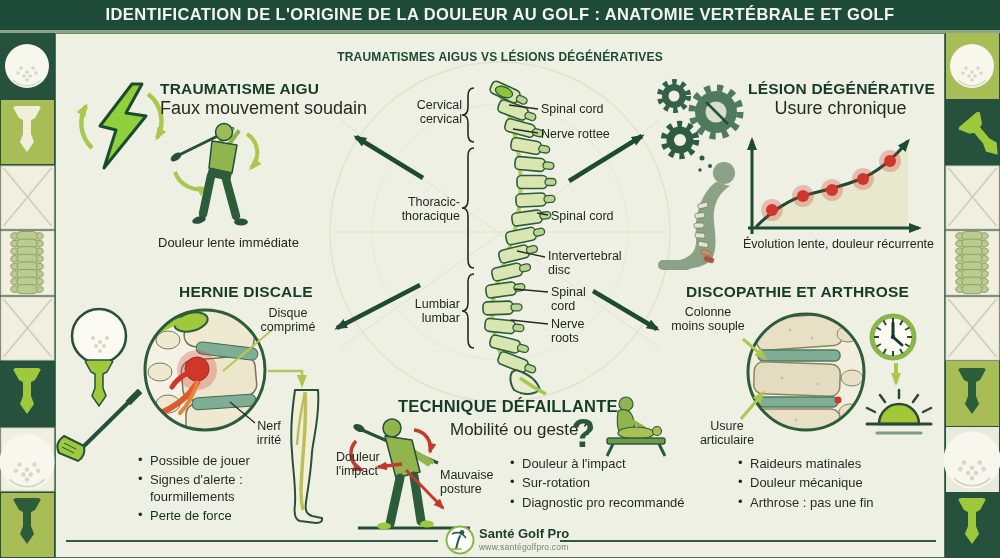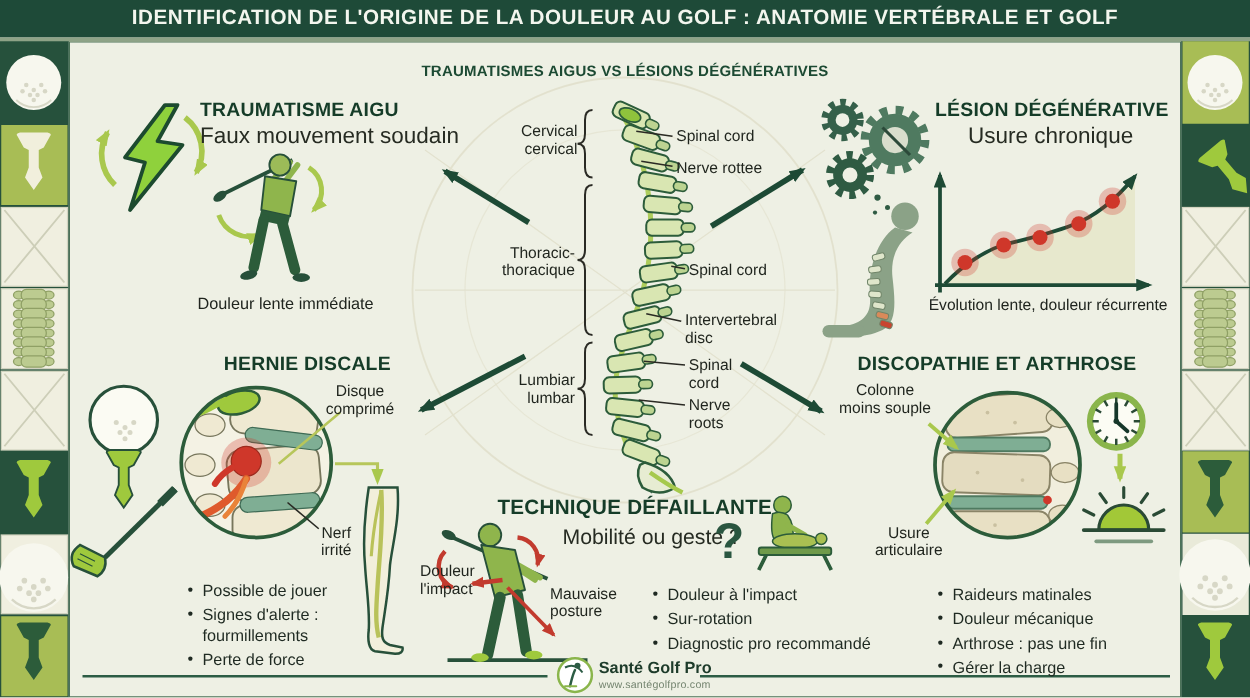--- a/index.html
+++ b/index.html
@@ -7,21 +7,21 @@
   #art{position:absolute;left:0;top:0;}
   .t{position:absolute;line-height:1.12;color:#23281f;}
   .banner-title{top:5px;left:0;right:0;text-align:center;color:#f3f6ee;font-weight:bold;font-size:16.5px;letter-spacing:.4px;white-space:nowrap;}
   .page-sub{top:51px;left:55px;right:55px;text-align:center;font-size:12px;font-weight:bold;color:#1c4a33;letter-spacing:.2px;}
   .ttl{font-weight:bold;color:#153c28;font-size:15.5px;letter-spacing:.2px;white-space:nowrap;}
   .sub{font-size:18px;color:#262b22;}
   .lbl{font-size:12.5px;color:#1f241d;white-space:pre-line;}
   .ralign{text-align:right;}
   .calign{text-align:center;}
   .cap{font-size:13px;color:#20251f;}
-  .blt{margin:12px;padding:0;list-style:none;font-size:13px;color:#1f2a22;}
+  .blt{margin:0;padding:0;list-style:none;font-size:13px;color:#1f2a22;}
   .blt li{position:relative;padding-left:13px;margin-bottom:3px;line-height:1.25;}
   .blt li::before{content:"•";position:absolute;left:1px;top:-1px;color:#1f2a22;}
   .qmark{font-size:40px;font-weight:bold;color:#2a5640;}
   .brand{font-weight:bold;font-size:13px;color:#1d3b2a;}
   .url{font-size:8.5px;color:#74846f;letter-spacing:.2px;}
 </style>
 </head>
 <body>
 
 <div id="stage">
@@ -458,19 +458,18 @@
 
 <div class="t ttl" style="left:686px;top:283px;">DISCOPATHIE ET ARTHROSE</div>
 <div class="t lbl calign" style="left:662px;top:305px;width:92px;">Colonne
 moins souple</div>
 <div class="t lbl calign" style="left:690px;top:419px;width:74px;">Usure
 articulaire</div>
 <ul class="blt t" style="left:737px;top:456px;width:170px;">
   <li>Raideurs matinales</li>
   <li>Douleur mécanique</li>
   <li>Arthrose : pas une fin</li>
-  <li>Gérer la charge</li>
 </ul>
 
 <div class="t brand" style="left:479px;top:527px;">Santé Golf Pro</div>
 <div class="t url" style="left:479px;top:543px;">www.santégolfpro.com</div>
 
 </div>
 
 </body></html>

